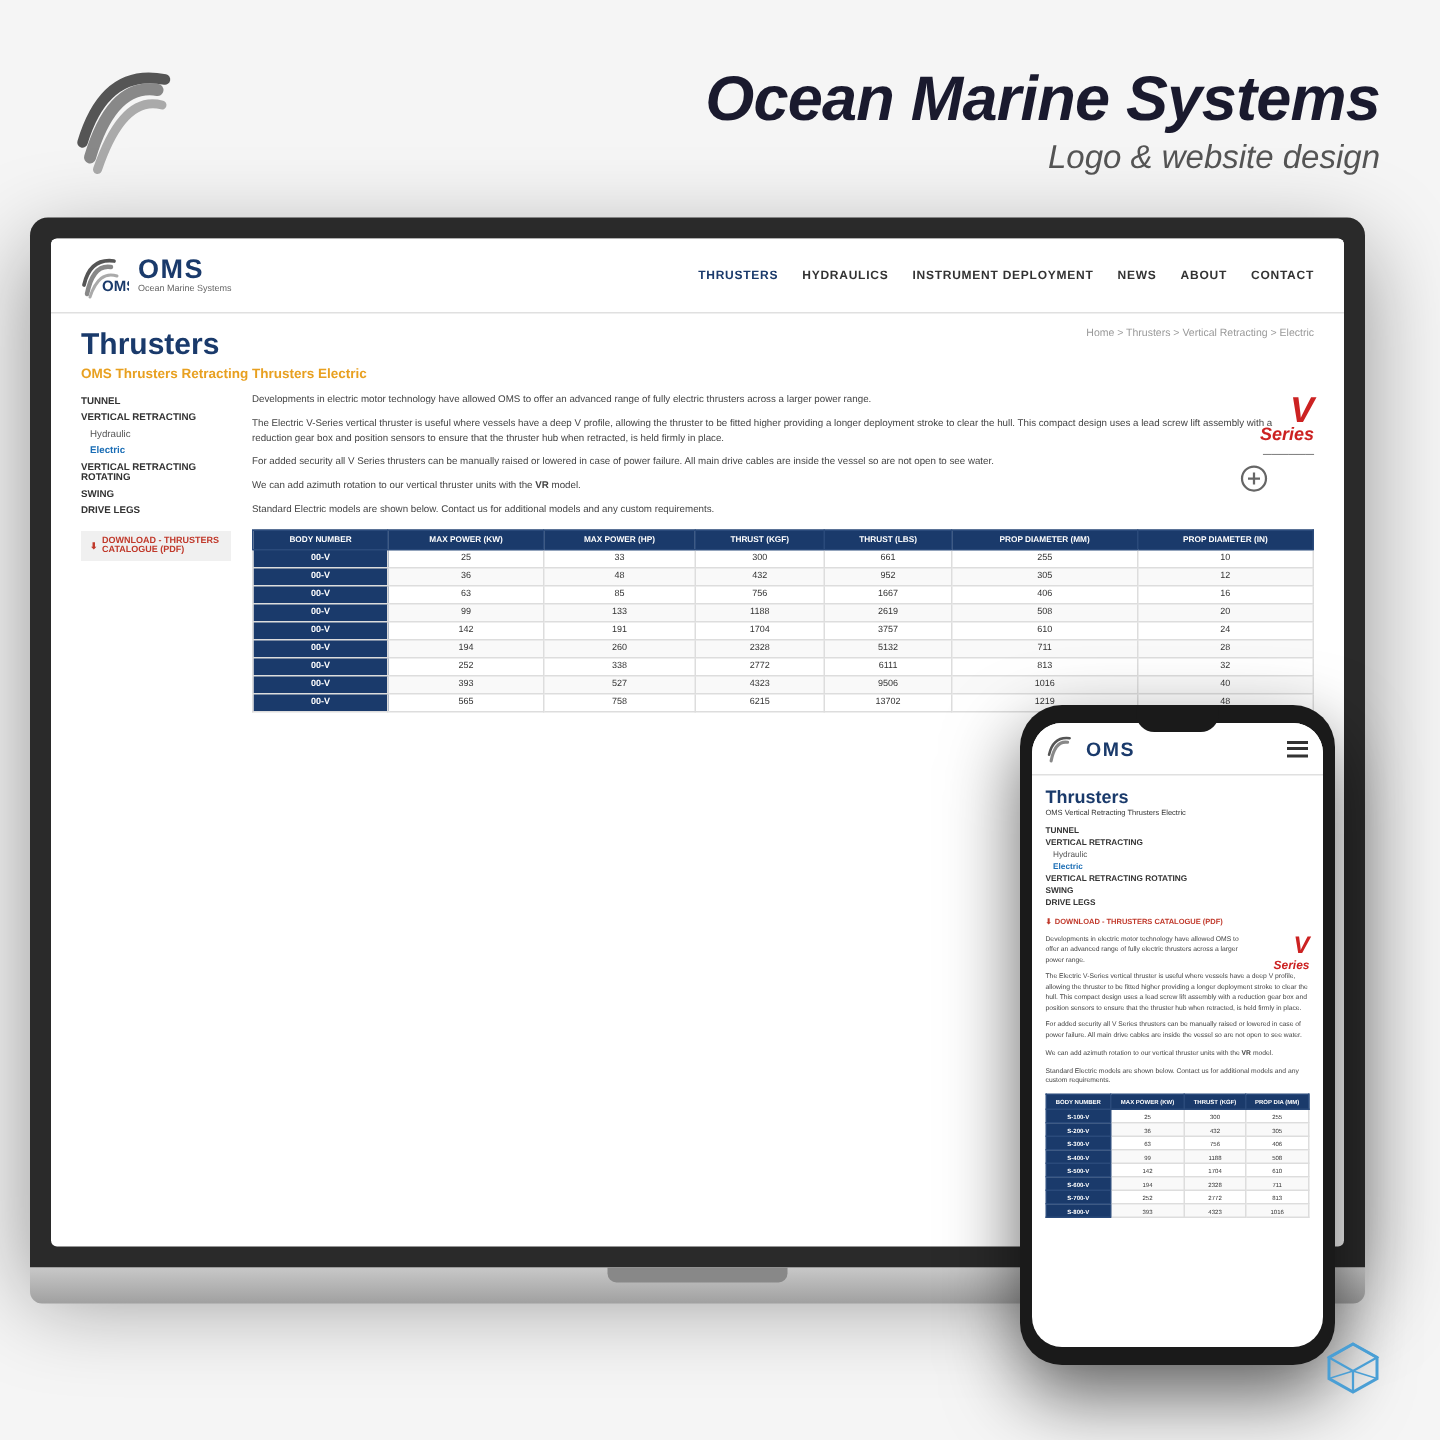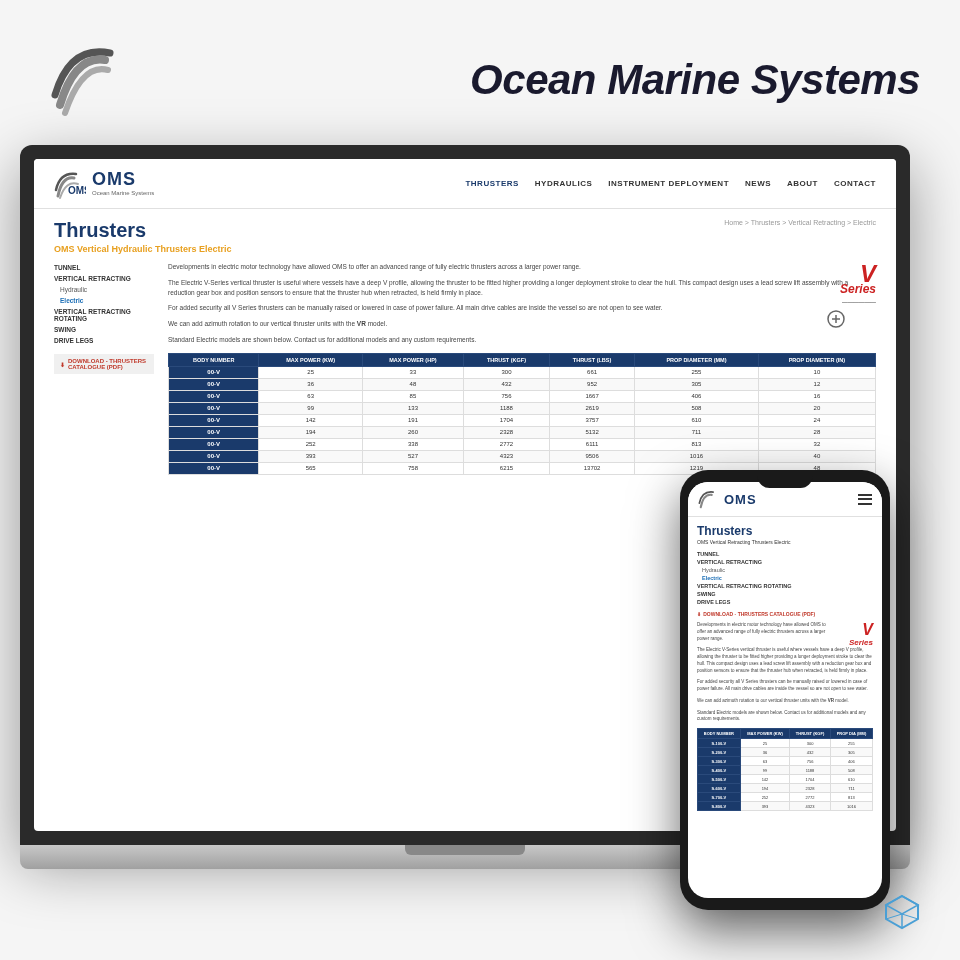--- a/index.html
+++ b/index.html
@@ -401,20 +401,21 @@
   <svg class="brand-logo" viewBox="0 0 90 90">
     <ellipse cx="45" cy="45" rx="40" ry="40" fill="none"></ellipse>
 
     <path d="M20 70 Q35 20 65 25" fill="none" stroke="#888" stroke-width="8" stroke-linecap="round"></path>
     <path d="M15 60 Q30 10 70 18" fill="none" stroke="#555" stroke-width="7" stroke-linecap="round"></path>
     <path d="M25 78 Q42 28 68 35" fill="none" stroke="#aaa" stroke-width="6" stroke-linecap="round"></path>
   </svg>
 
   <div class="brand-title-area">
     <div class="brand-title">Ocean Marine Systems</div>
+    <div class="brand-subtitle">Logo &amp; website design</div>
   </div>
 </div>
 
 <div class="laptop-frame" style="position:absolute;top:145px;left:20px;">
   <div class="laptop-body">
     <div class="laptop-screen">
 
       <div class="website-nav">
         <div class="oms-logo-area">
 
@@ -438,21 +439,21 @@
           <span class="nav-link">ABOUT</span>
           <span class="nav-link">CONTACT</span>
         </div>
       </div>
 
       <div style="padding: 10px 20px; position: relative;">
         <div style="display:flex; justify-content: space-between; align-items: flex-start;">
           <div>
             <div class="page-title">Thrusters</div>
             <div class="page-subtitle">
-              <span>OMS Vertical Hydraulic Thrusters</span>
+              <span>OMS Thrusters Retracting Thrusters</span>
               <span style="color:#e8a020;font-weight:700;">Electric</span>
             </div>
           </div>
           <div class="breadcrumb">Home &gt; Thrusters &gt; Vertical Retracting &gt; Electric</div>
         </div>
 
         <div class="content-layout">
 
           <div class="sidebar">
             <div class="sidebar-section">

